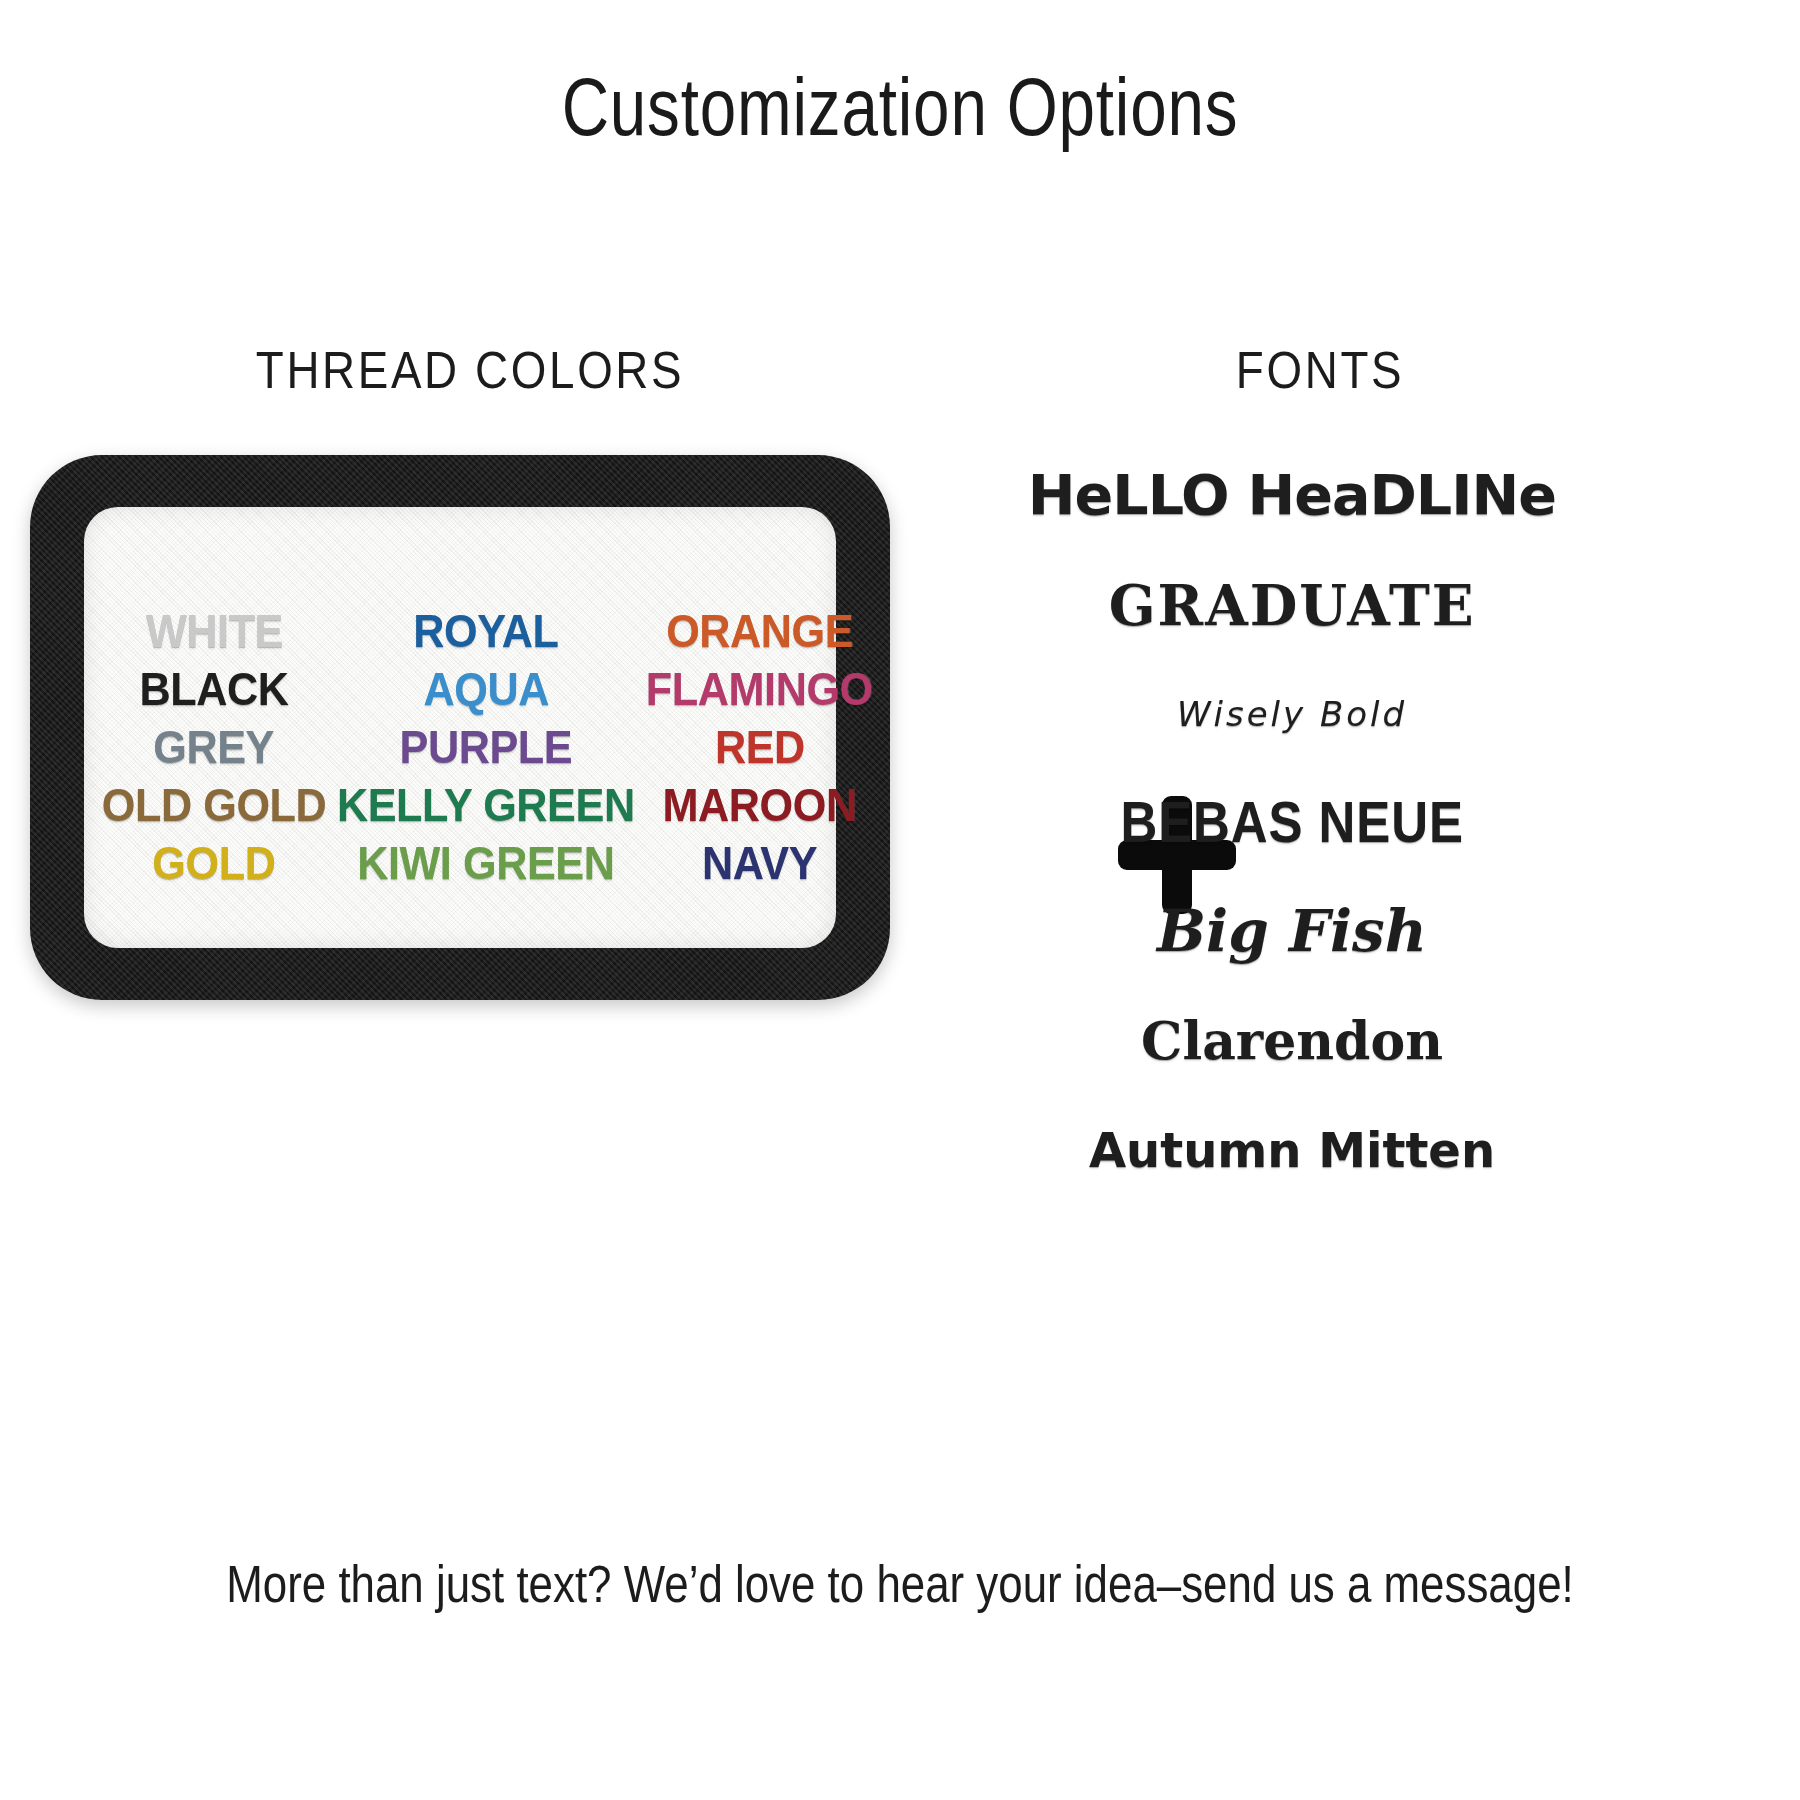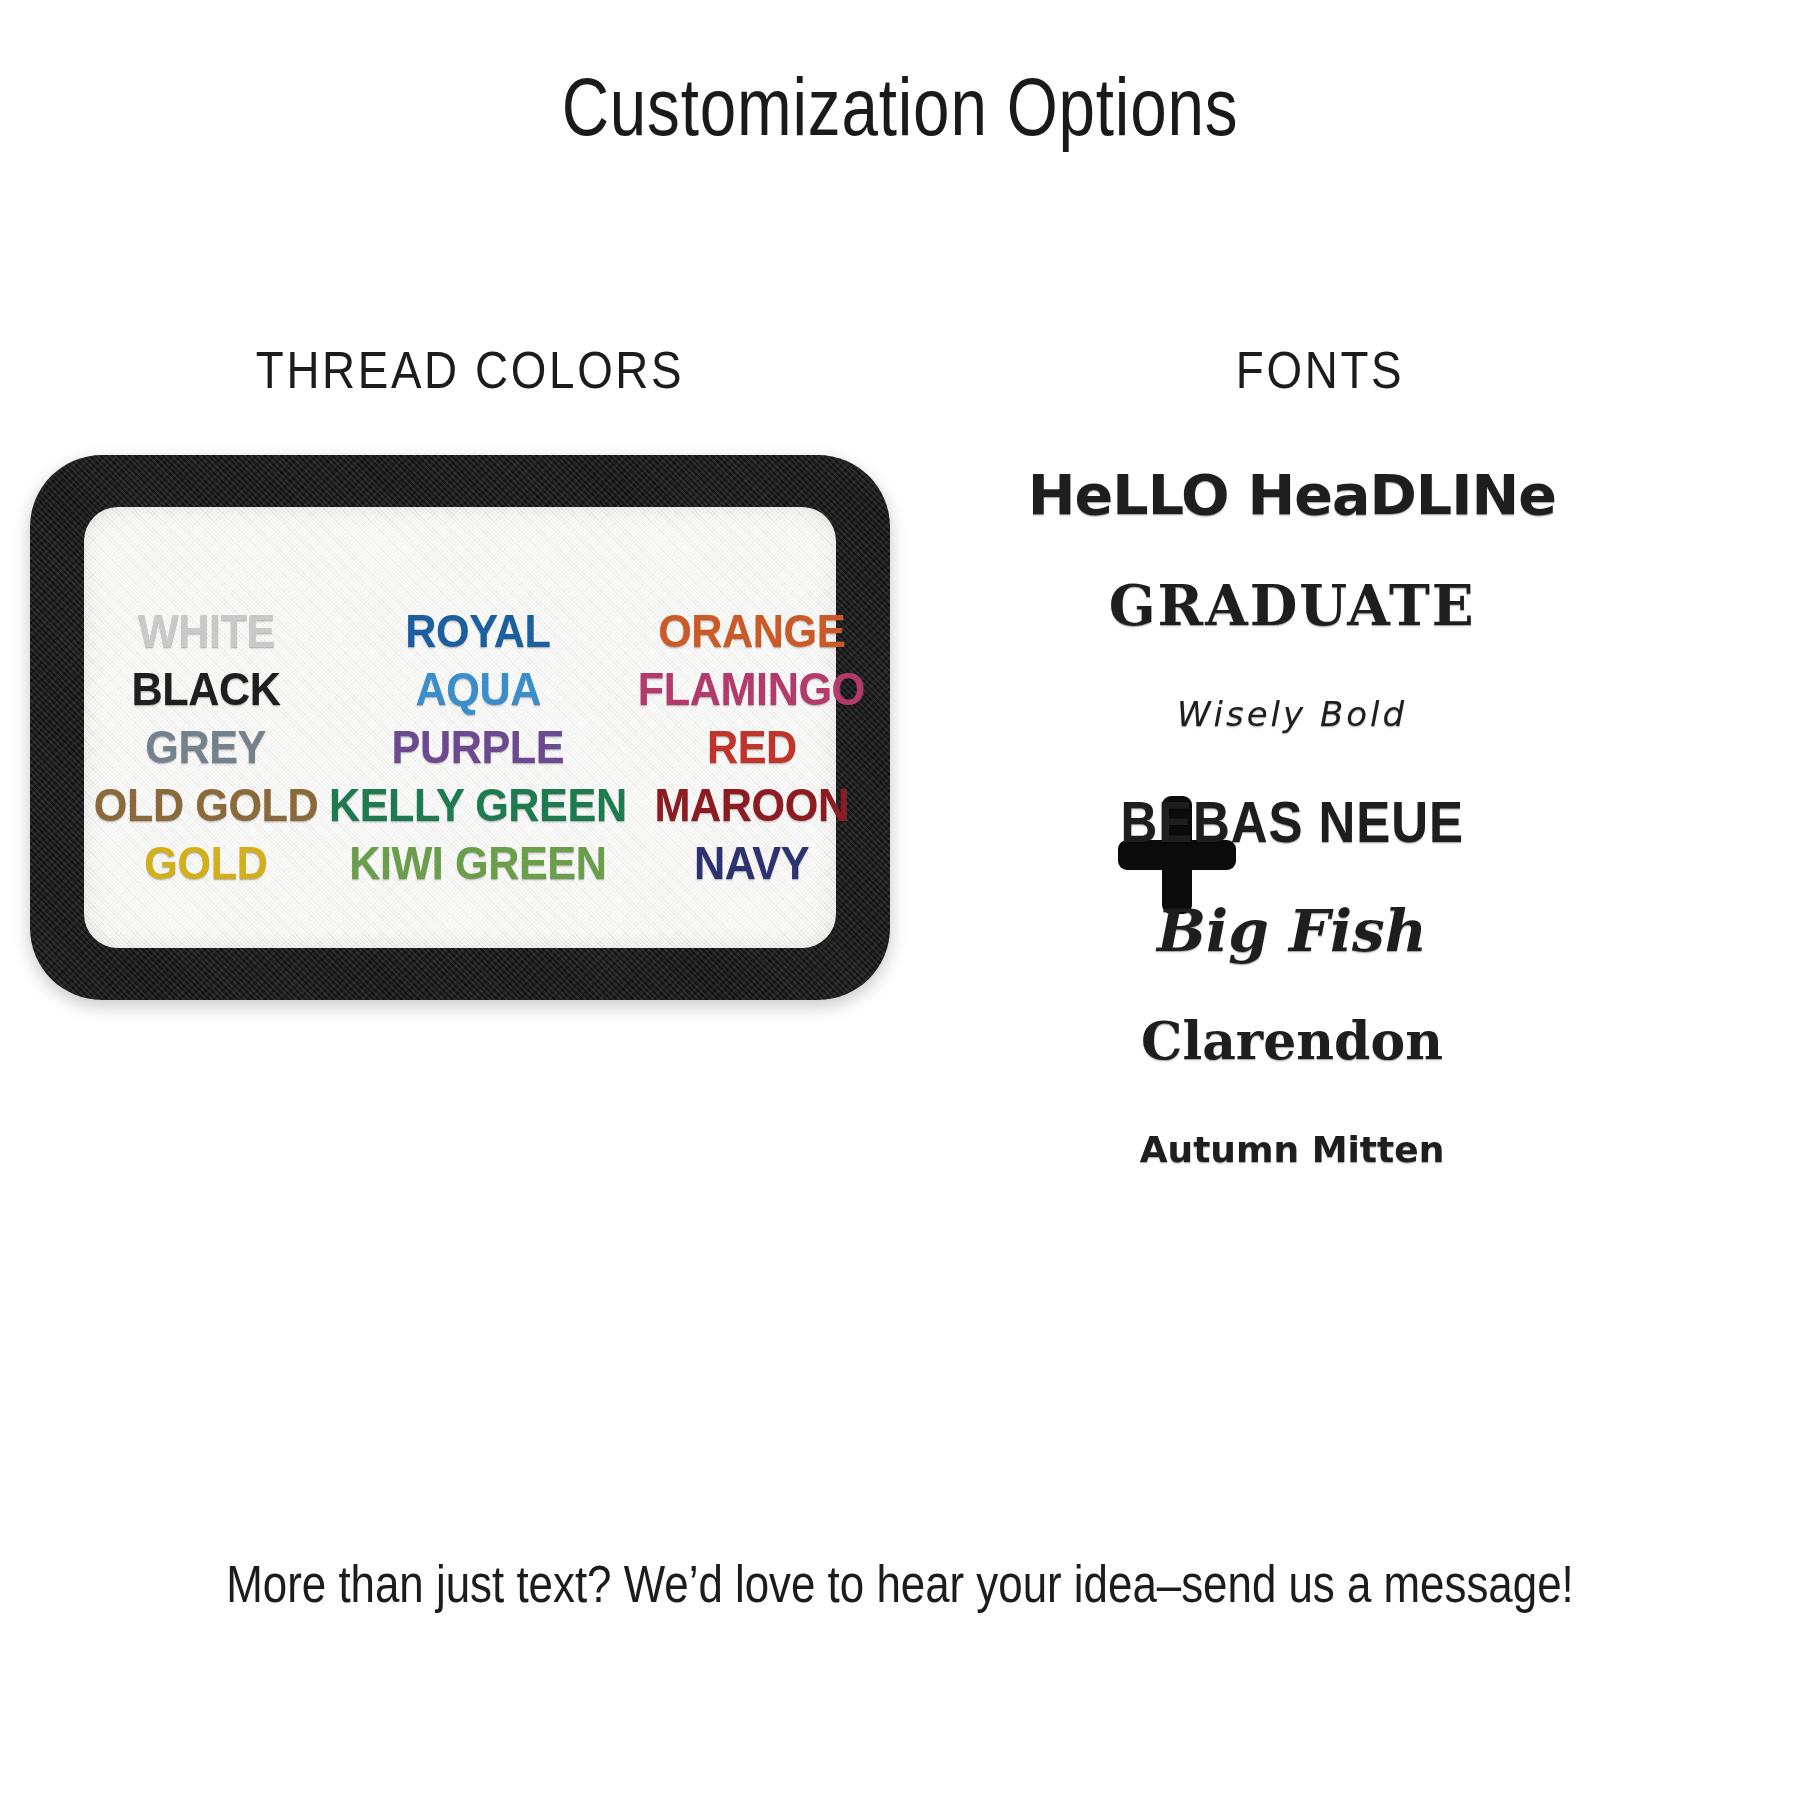--- a/index.html
+++ b/index.html
@@ -61,21 +61,21 @@
     background-image:
       repeating-linear-gradient(45deg, rgba(0,0,0,.030) 0 1px, rgba(255,255,255,.5) 1px 3px),
       repeating-linear-gradient(-45deg, rgba(0,0,0,.022) 0 1px, rgba(255,255,255,.4) 1px 3px);
     box-shadow:inset 0 0 22px rgba(0,0,0,.10);
   }
   #color-grid{
     position:absolute;
     left:0;top:96px;right:0;
     display:flex;
     justify-content:space-between;
-    padding:0 18px 0 0;
+    padding:0 18px 0 8px;
     box-sizing:border-box;
   }
   .color-col{
     display:flex;
     flex-direction:column;
     align-items:center;
     gap:2px;
   }
   .color-col.col-1{width:260px;}
   .color-col.col-2{width:282px;}
@@ -143,21 +143,21 @@
   .fs-bigfish{
     font-family:"DejaVu Serif",serif;font-style:italic;font-weight:bold;
     font-size:58px;letter-spacing:0px;height:110px;line-height:110px;
   }
   .fs-clarendon{
     font-family:"DejaVu Serif",serif;font-weight:bold;
     font-size:52px;letter-spacing:0px;height:110px;line-height:110px;text-align:right;
   }
   .fs-autumn{
     font-family:"DejaVu Sans",sans-serif;font-weight:bold;
-    font-size:36px;letter-spacing:0px;height:108px;line-height:108px;
+    font-size:48px;letter-spacing:0px;height:108px;line-height:108px;
     transform:scaleX(1.0);
   }
 
   
   #footer-note{
     position:absolute;
     left:0;top:1555px;width:1800px;
     text-align:center;
     font-family:"Liberation Sans",sans-serif;
     font-weight:300;

